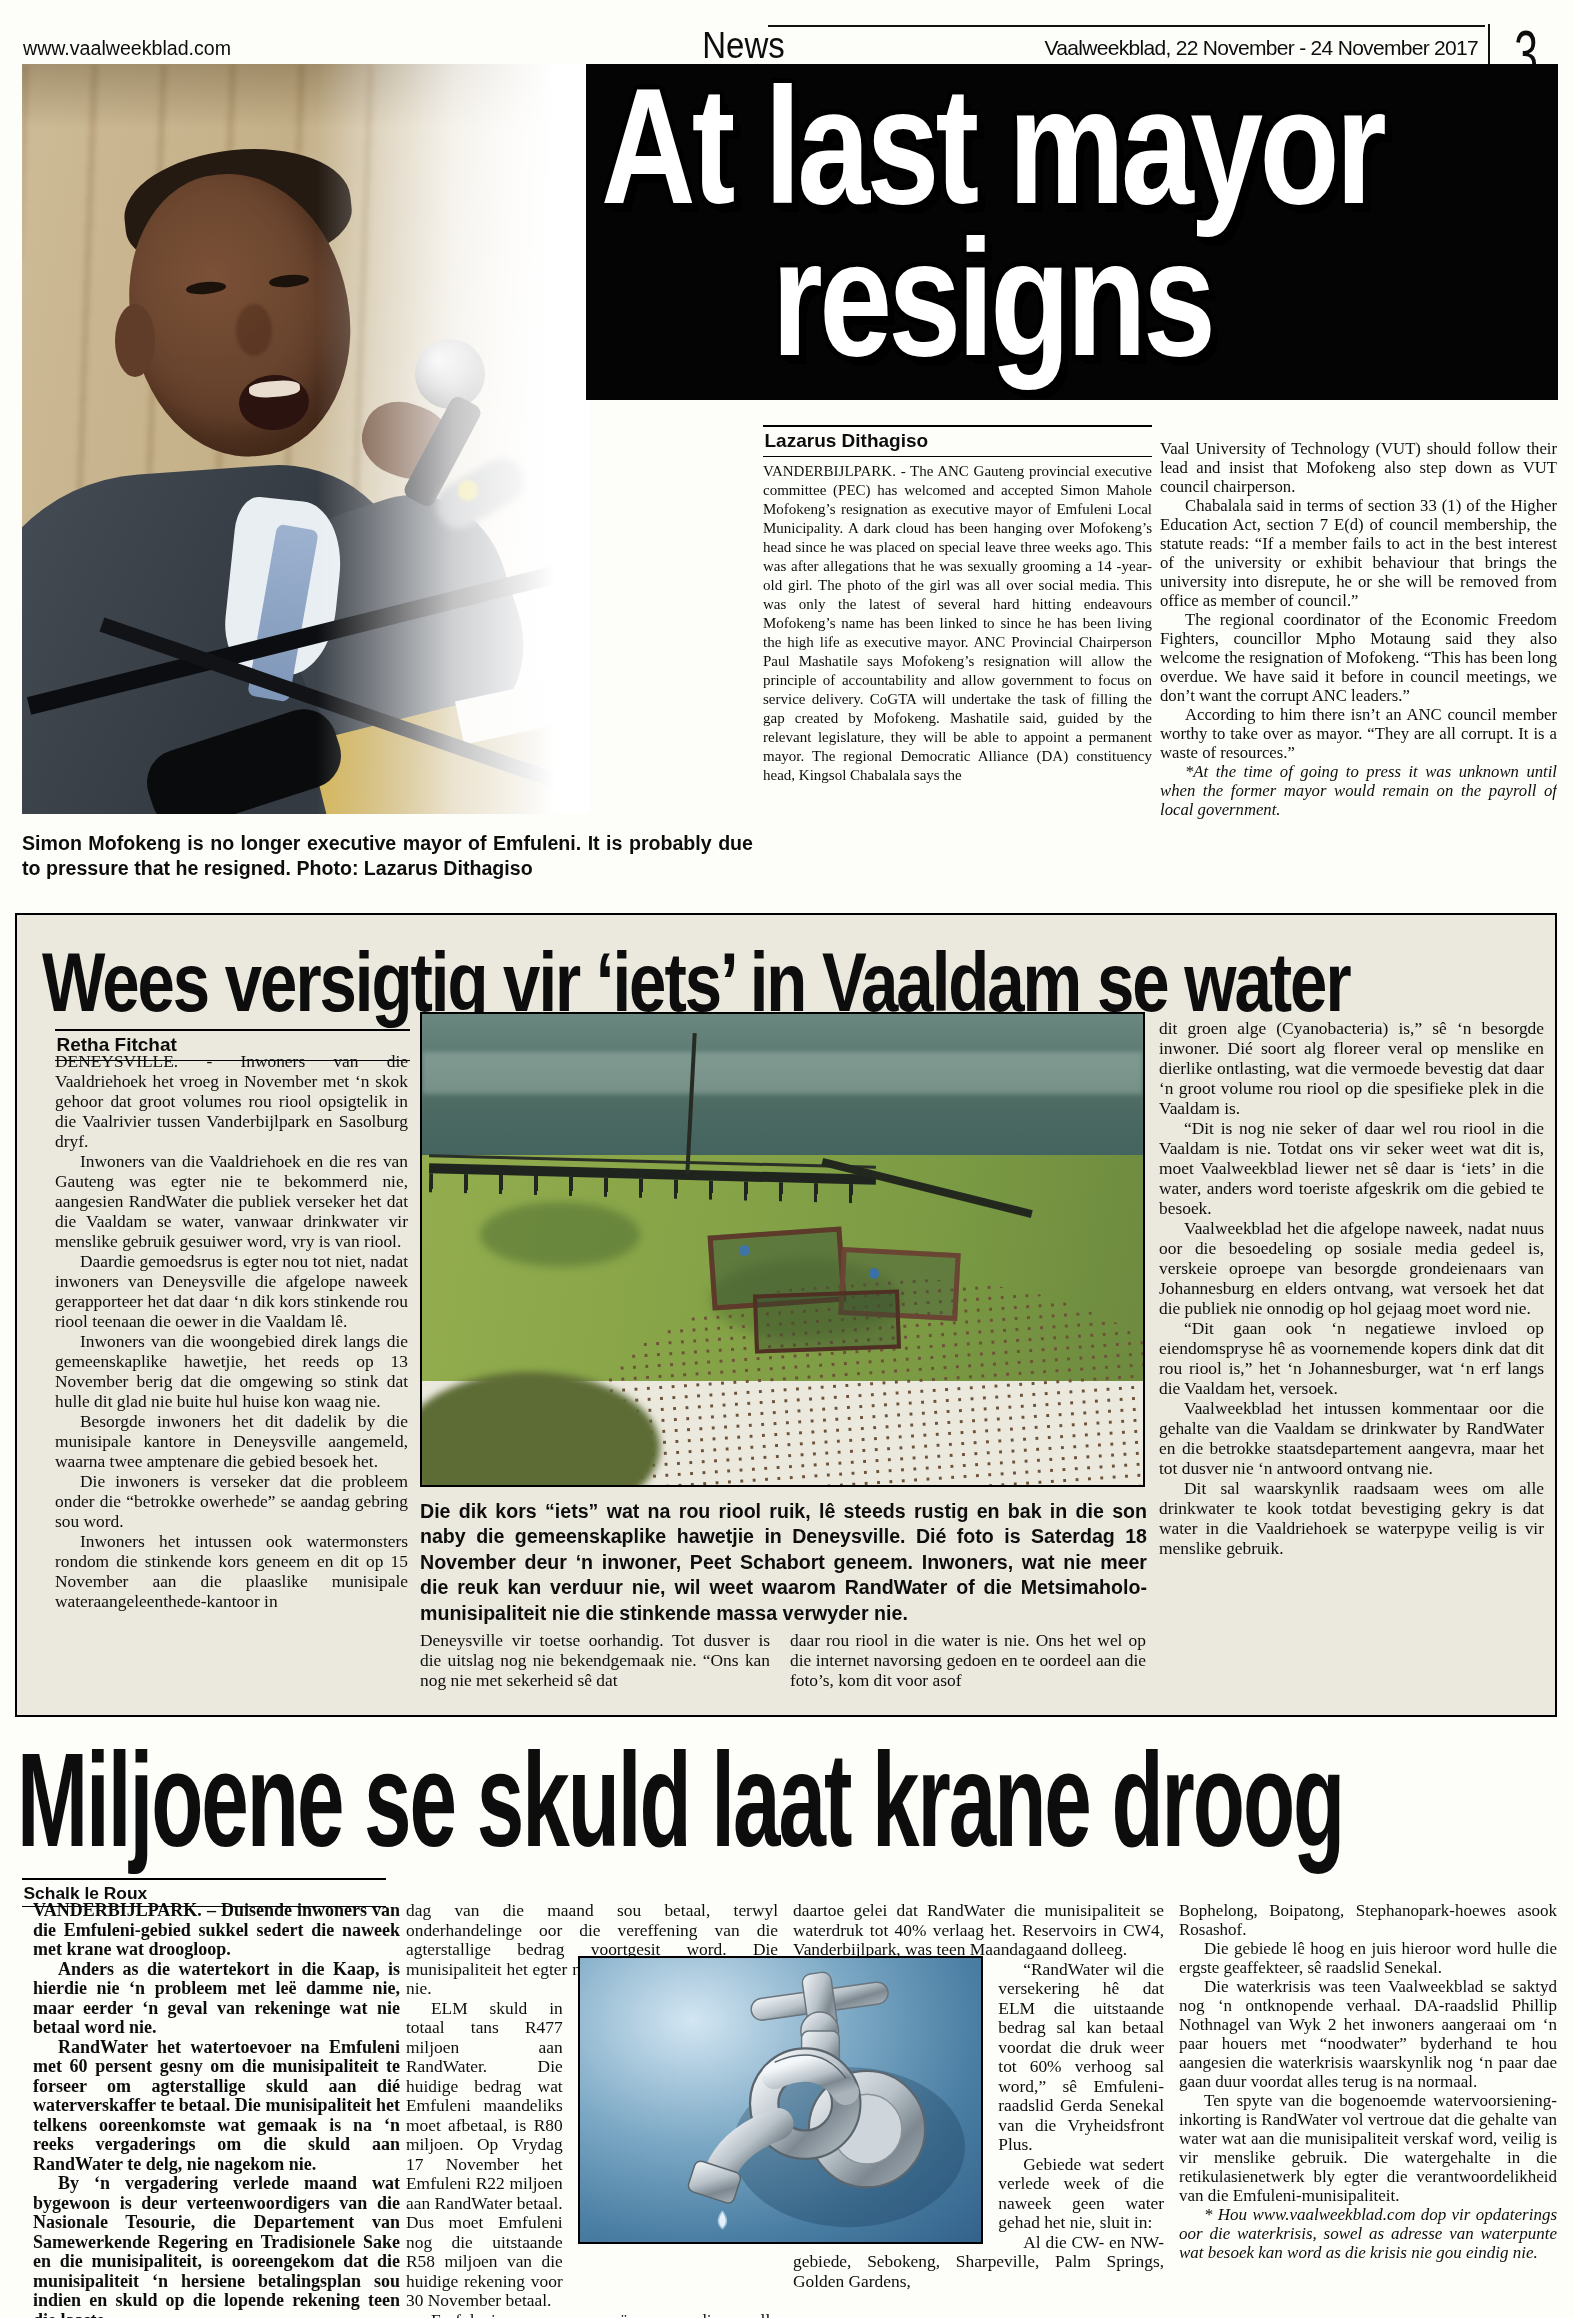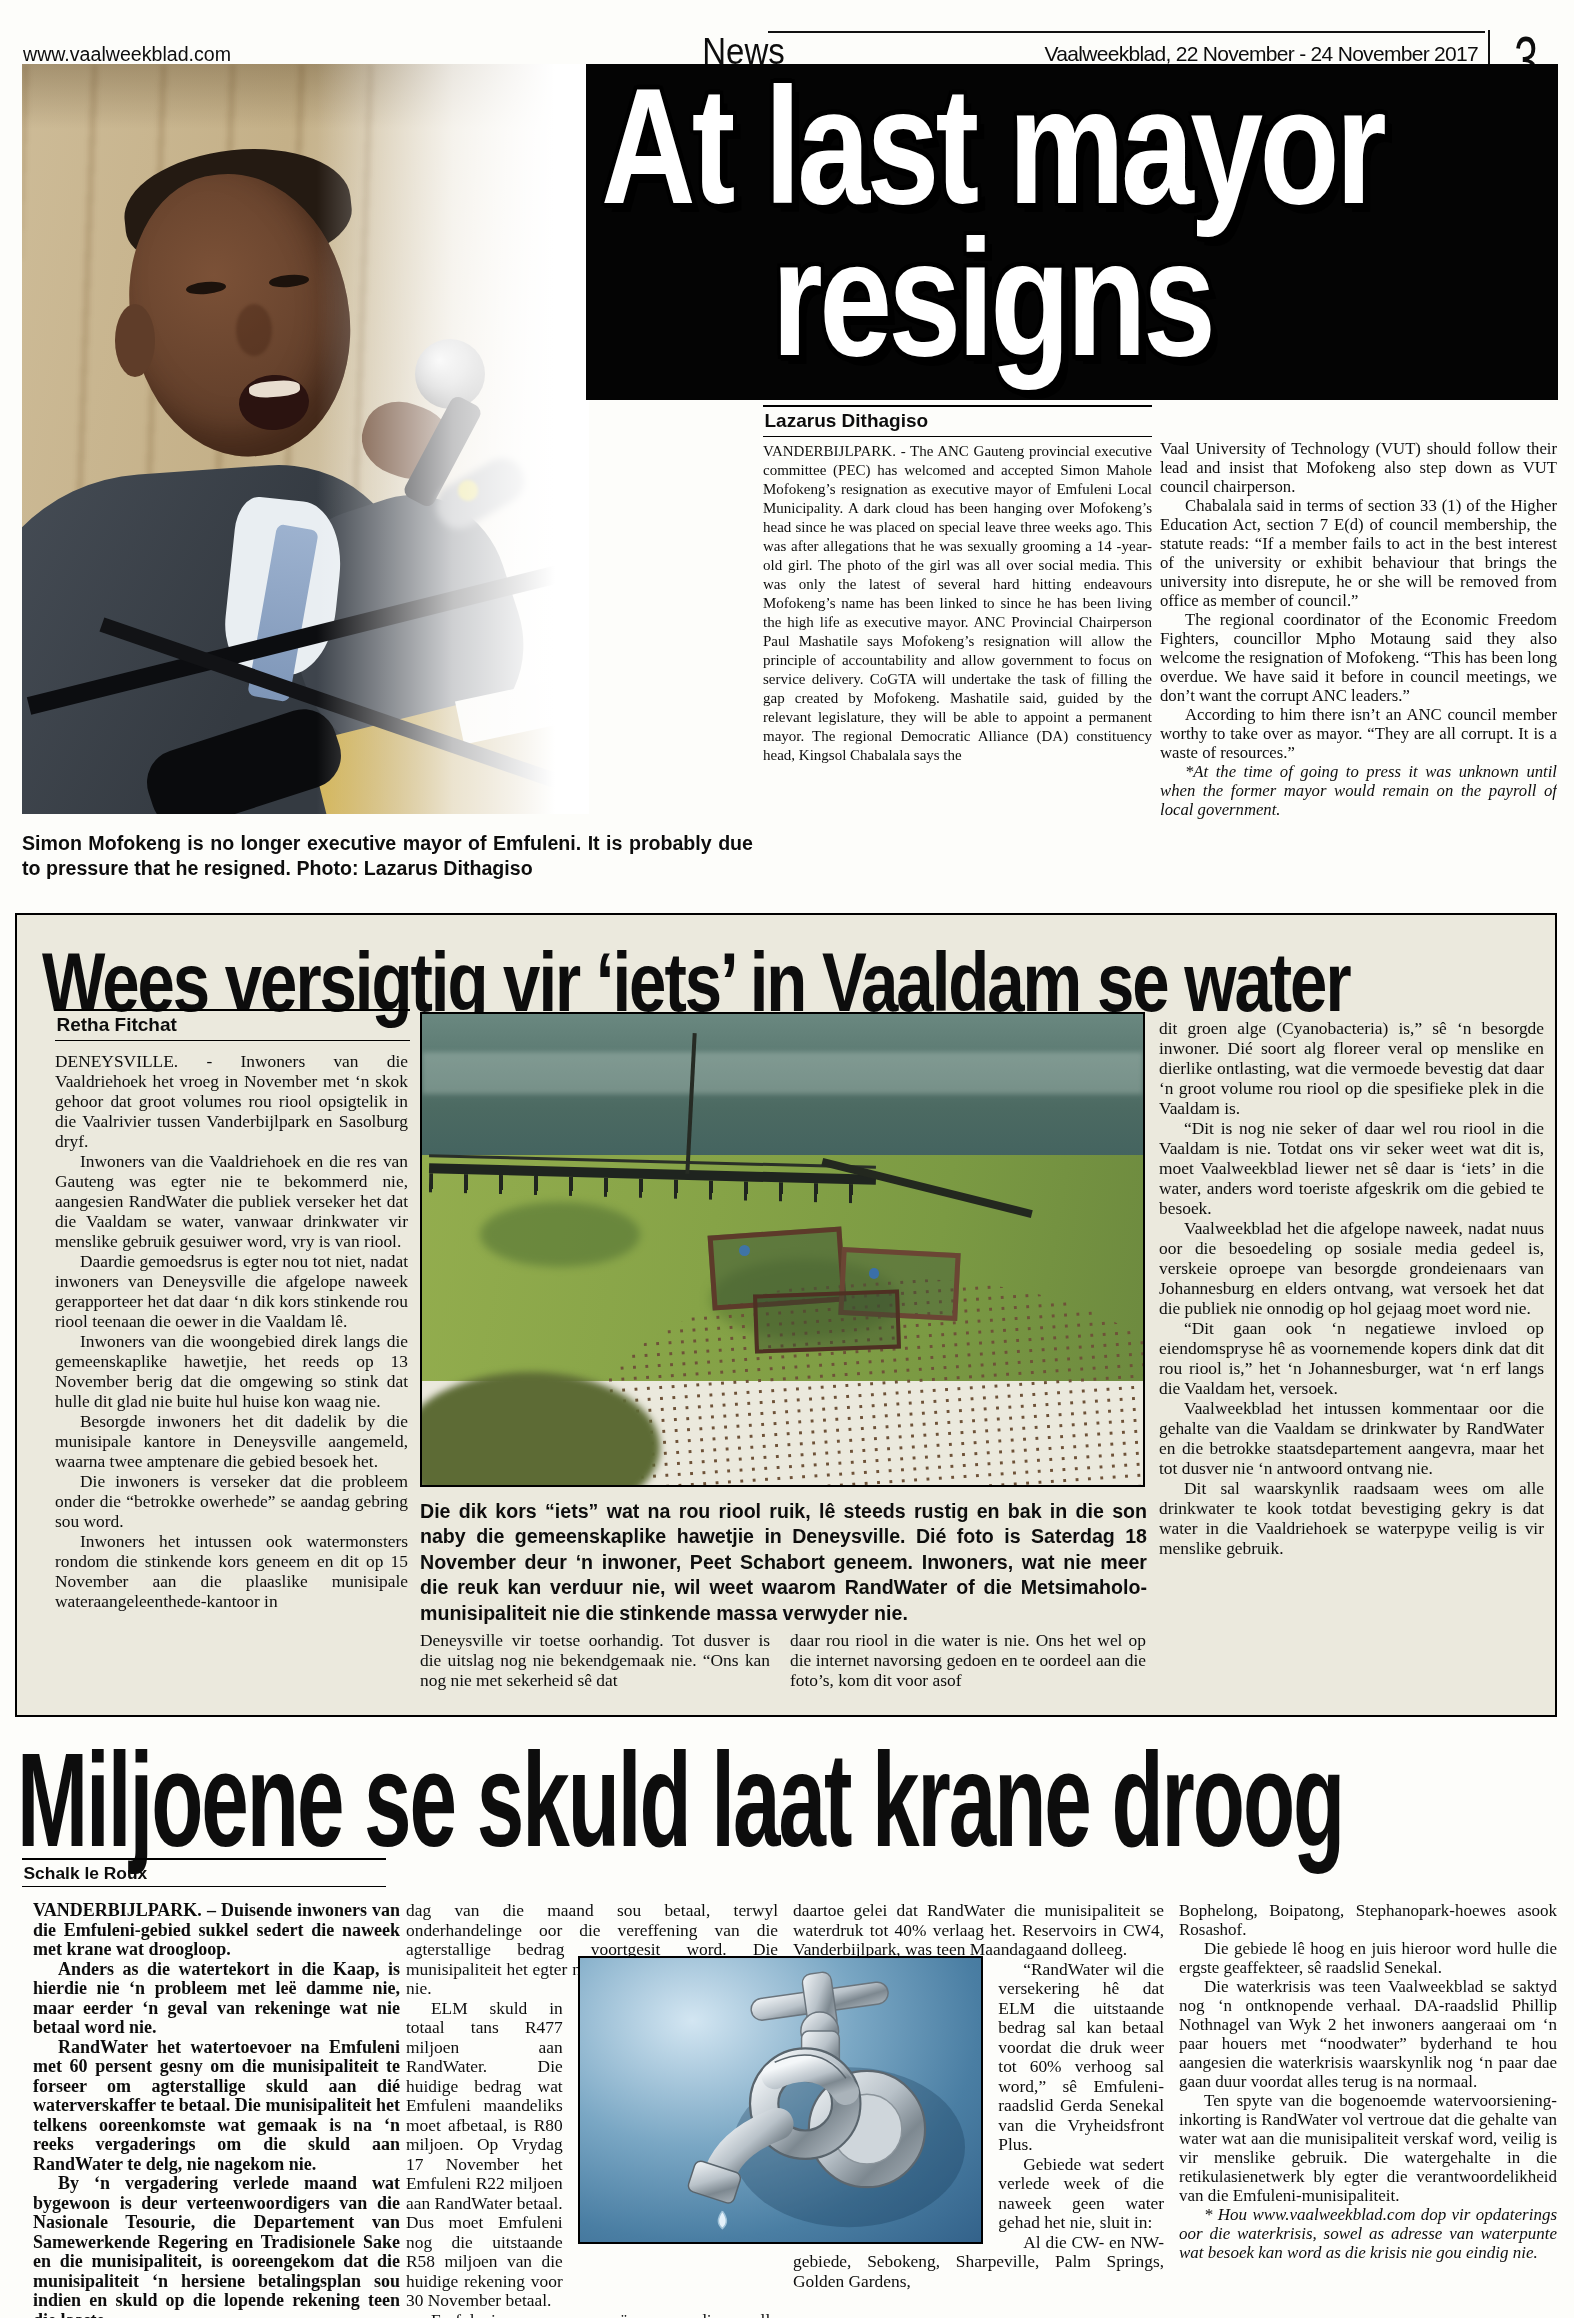--- a/index.html
+++ b/index.html
@@ -5,40 +5,40 @@
   html,body{margin:0;padding:0;background:#8a8a8a;}
   .page{position:relative;width:1574px;height:2319px;margin:0 auto;background:#fdfdfa;
         overflow:hidden;font-family:"Liberation Serif",serif;color:#0d0d0d;}
   .abs{position:absolute;}
   .sans{font-family:"Liberation Sans",sans-serif;}
   .bodycol{text-align:justify;overflow:hidden;}
   .bodycol p{margin:0;text-indent:25px;}
   .bodycol p.noind{text-indent:0;}
   .italic{font-style:italic;}
   .byline-block{border-top:2.9px solid #000;border-bottom:1.5px solid #000;padding:2.9px 1.5px 4.4px;
-        font-family:"Liberation Sans",sans-serif;font-weight:bold;font-size:19px;line-height:22px;}
+        font-family:"Liberation Sans",sans-serif;font-weight:bold;font-size:19px;line-height:22px;margin-top:20px;}
   .caption{font-family:"Liberation Sans",sans-serif;font-weight:bold;font-size:19.6px;line-height:25.4px;text-align:justify;}
   .rule{background:#111;}
   .hl{font-family:"Liberation Sans",sans-serif;font-weight:bold;white-space:nowrap;}
   .hl1{color:#fff;text-align:center;white-space:normal;font-size:156px;line-height:144px;letter-spacing:-4.4px;
        transform:scale(0.84,1.06);transform-origin:50% 0;
        text-shadow:-4.4px 0 #000,4.4px 0 #000,0 -4.4px #000,0 5.1px #000,-3.6px -3.6px #000,3.6px 3.6px #000,-3.6px 3.6px #000,3.6px -3.6px #000,8.7px 8.7px #000;}
   .hl2{font-size:73px;letter-spacing:-2.2px;transform:scale(0.92,1.15);transform-origin:0 0;}
   .hl3{font-size:122px;letter-spacing:-2.9px;transform:scale(0.70,1.10);transform-origin:0 0;}
   .spacer-r{float:right;width:208px;height:292px;margin-left:7.3px;}
   .spacer-l{float:left;width:198px;height:289px;margin-right:7.3px;}
   .photo-frame{border:2.9px solid #000;overflow:hidden;}
   .shape{position:absolute;}
 </style>
 </head>
 <body>
 
 <div class="page">
 
-  <div class="abs" style="left:0;top:14px;width:1574px;height:69px;">
+  <div class="abs" style="left:0;top:8px;width:1574px;height:69px;">
     <div class="abs sans" style="left:23px;top:29px;font-size:19.6px;">www.vaalweekblad.com</div>
     <div class="abs sans" style="left:0;right:87px;top:19px;text-align:center;font-size:33px;transform:scaleY(1.1);">News</div>
     <div class="abs sans" style="left:768px;top:28px;width:710px;text-align:right;font-size:21px;letter-spacing:-0.7px;">Vaalweekblad, 22 November - 24 November 2017</div>
     <div class="abs rule" style="left:768px;top:17.4px;width:717px;height:1.5px;"></div>
     <div class="abs rule" style="left:1488px;top:16px;width:2.2px;height:48px;"></div>
     <div class="abs rule" style="left:22px;top:61px;width:1463px;height:3.6px;"></div>
     <div class="abs sans" style="left:1514px;top:5.8px;font-size:54px;transform:scale(0.8,1.25);transform-origin:left top;">3</div>
   </div>
 
   <div class="abs" style="left:0;top:62px;width:1574px;height:851px;">

